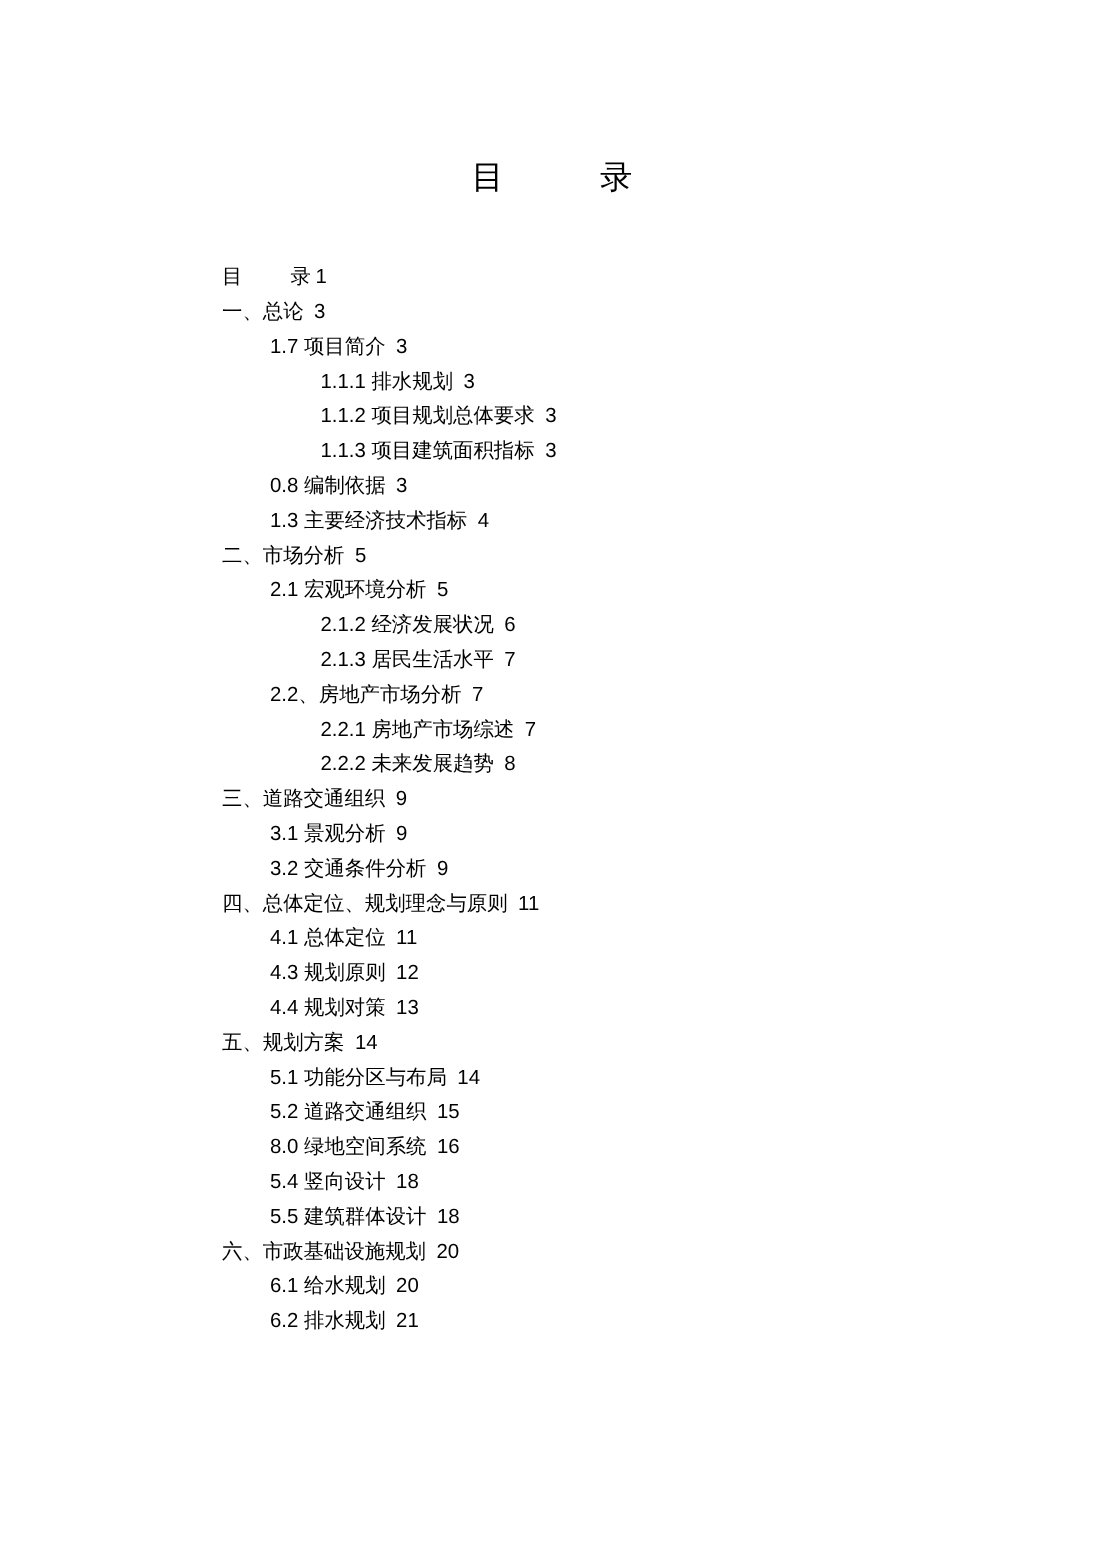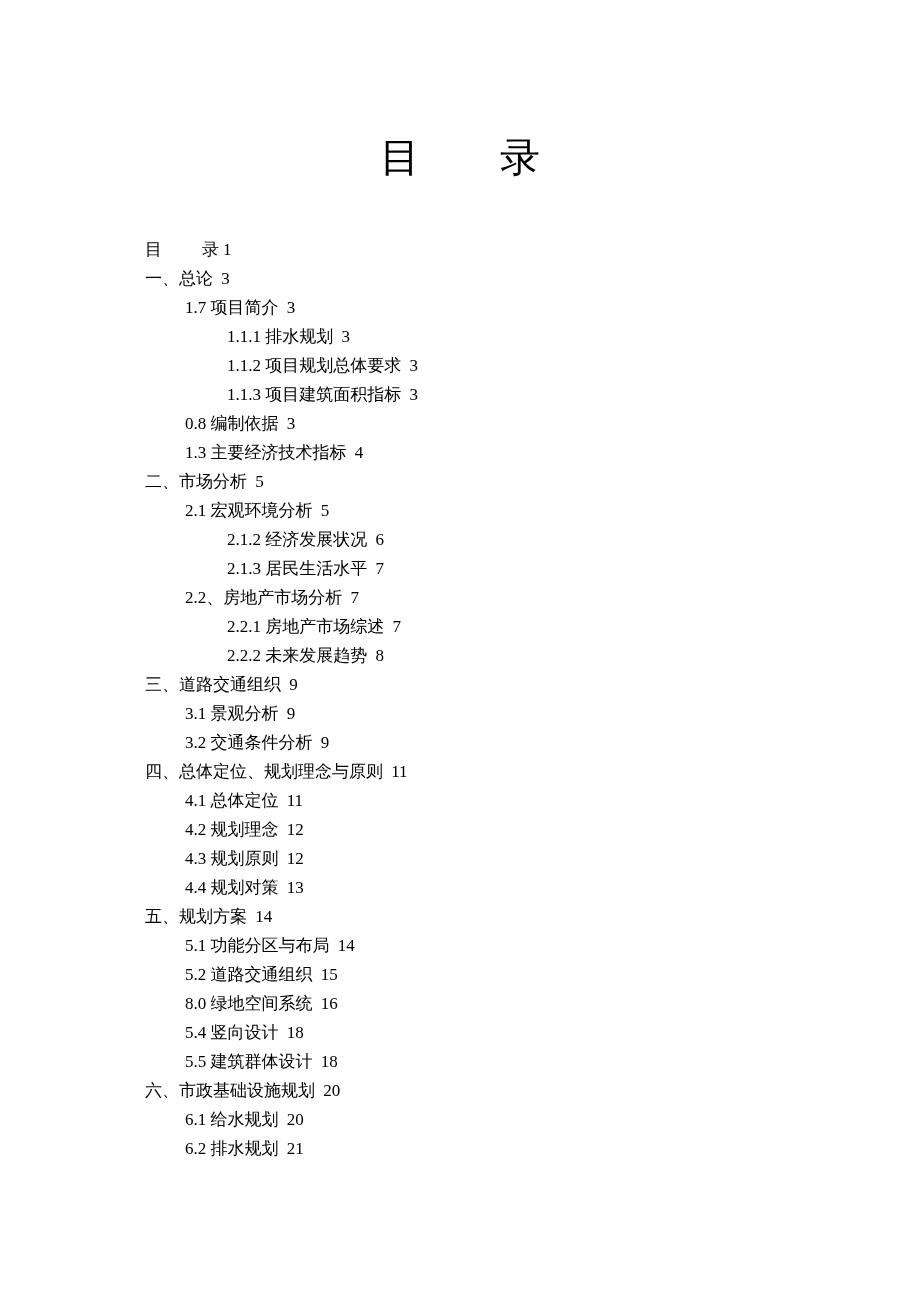--- a/index.html
+++ b/index.html
@@ -9,35 +9,36 @@
       font-family: "SimSun", "宋体", serif;
       color: #000;
       width: 920px;
       height: 1302px;
       box-sizing: border-box;
     }
     .page {
       padding: 130px 145px 0 145px;
     }
     .title {
-      font-size: 40px;
+      font-size: 27px;
       font-family: "SimSun", "宋体", serif;
       text-align: center;
       letter-spacing: 0;
       margin: 0 0 50px 0;
       font-weight: normal;
     }
     .title .gap {
       display: inline-block;
       width: 80px;
     }
     .toc {
       font-size: 17px;
       line-height: 29px;
-      font-family: Liberation Serif, serif;
+      font-family: Liberation Sans, sans-serif;
+      margin-left: 40px;
     }
     .toc .l0 { padding-left: 0; }
     .toc .l1 { padding-left: 40px; }
     .toc .l2 { padding-left: 82px; }
     .toc .entry {
       display: inline;
     }
     .toc .page-num {
       margin-left: 4px;
     }
@@ -74,21 +75,20 @@
         <div class="l2"><span class="entry">2.1.2 经济发展状况</span> <span class="page-num">6</span></div>
         <div class="l2"><span class="entry">2.1.3 居民生活水平</span> <span class="page-num">7</span></div>
         <div class="l1"><span class="entry">2.2、房地产市场分析</span> <span class="page-num">7</span></div>
         <div class="l2"><span class="entry">2.2.1 房地产市场综述</span> <span class="page-num">7</span></div>
         <div class="l2"><span class="entry">2.2.2 未来发展趋势</span> <span class="page-num">8</span></div>
         <div class="l0"><span class="entry">三、道路交通组织</span> <span class="page-num">9</span></div>
         <div class="l1"><span class="entry">3.1 景观分析</span> <span class="page-num">9</span></div>
         <div class="l1"><span class="entry">3.2 交通条件分析</span> <span class="page-num">9</span></div>
         <div class="l0"><span class="entry">四、总体定位、规划理念与原则</span> <span class="page-num">11</span></div>
         <div class="l1"><span class="entry">4.1 总体定位</span> <span class="page-num">11</span></div>
-        <div class="l1"><span class="entry">4.2 规划理念</span> <span class="page-num">12</span></div>
         <div class="l1"><span class="entry">4.3 规划原则</span> <span class="page-num">12</span></div>
         <div class="l1"><span class="entry">4.4 规划对策</span> <span class="page-num">13</span></div>
         <div class="l0"><span class="entry">五、规划方案</span> <span class="page-num">14</span></div>
         <div class="l1"><span class="entry">5.1 功能分区与布局</span> <span class="page-num">14</span></div>
         <div class="l1"><span class="entry">5.2 道路交通组织</span> <span class="page-num">15</span></div>
         <div class="l1"><span class="entry">8.0 绿地空间系统</span> <span class="page-num">16</span></div>
         <div class="l1"><span class="entry">5.4 竖向设计</span> <span class="page-num">18</span></div>
         <div class="l1"><span class="entry">5.5 建筑群体设计</span> <span class="page-num">18</span></div>
         <div class="l0"><span class="entry">六、市政基础设施规划</span> <span class="page-num">20</span></div>
         <div class="l1"><span class="entry">6.1 给水规划</span> <span class="page-num">20</span></div>

